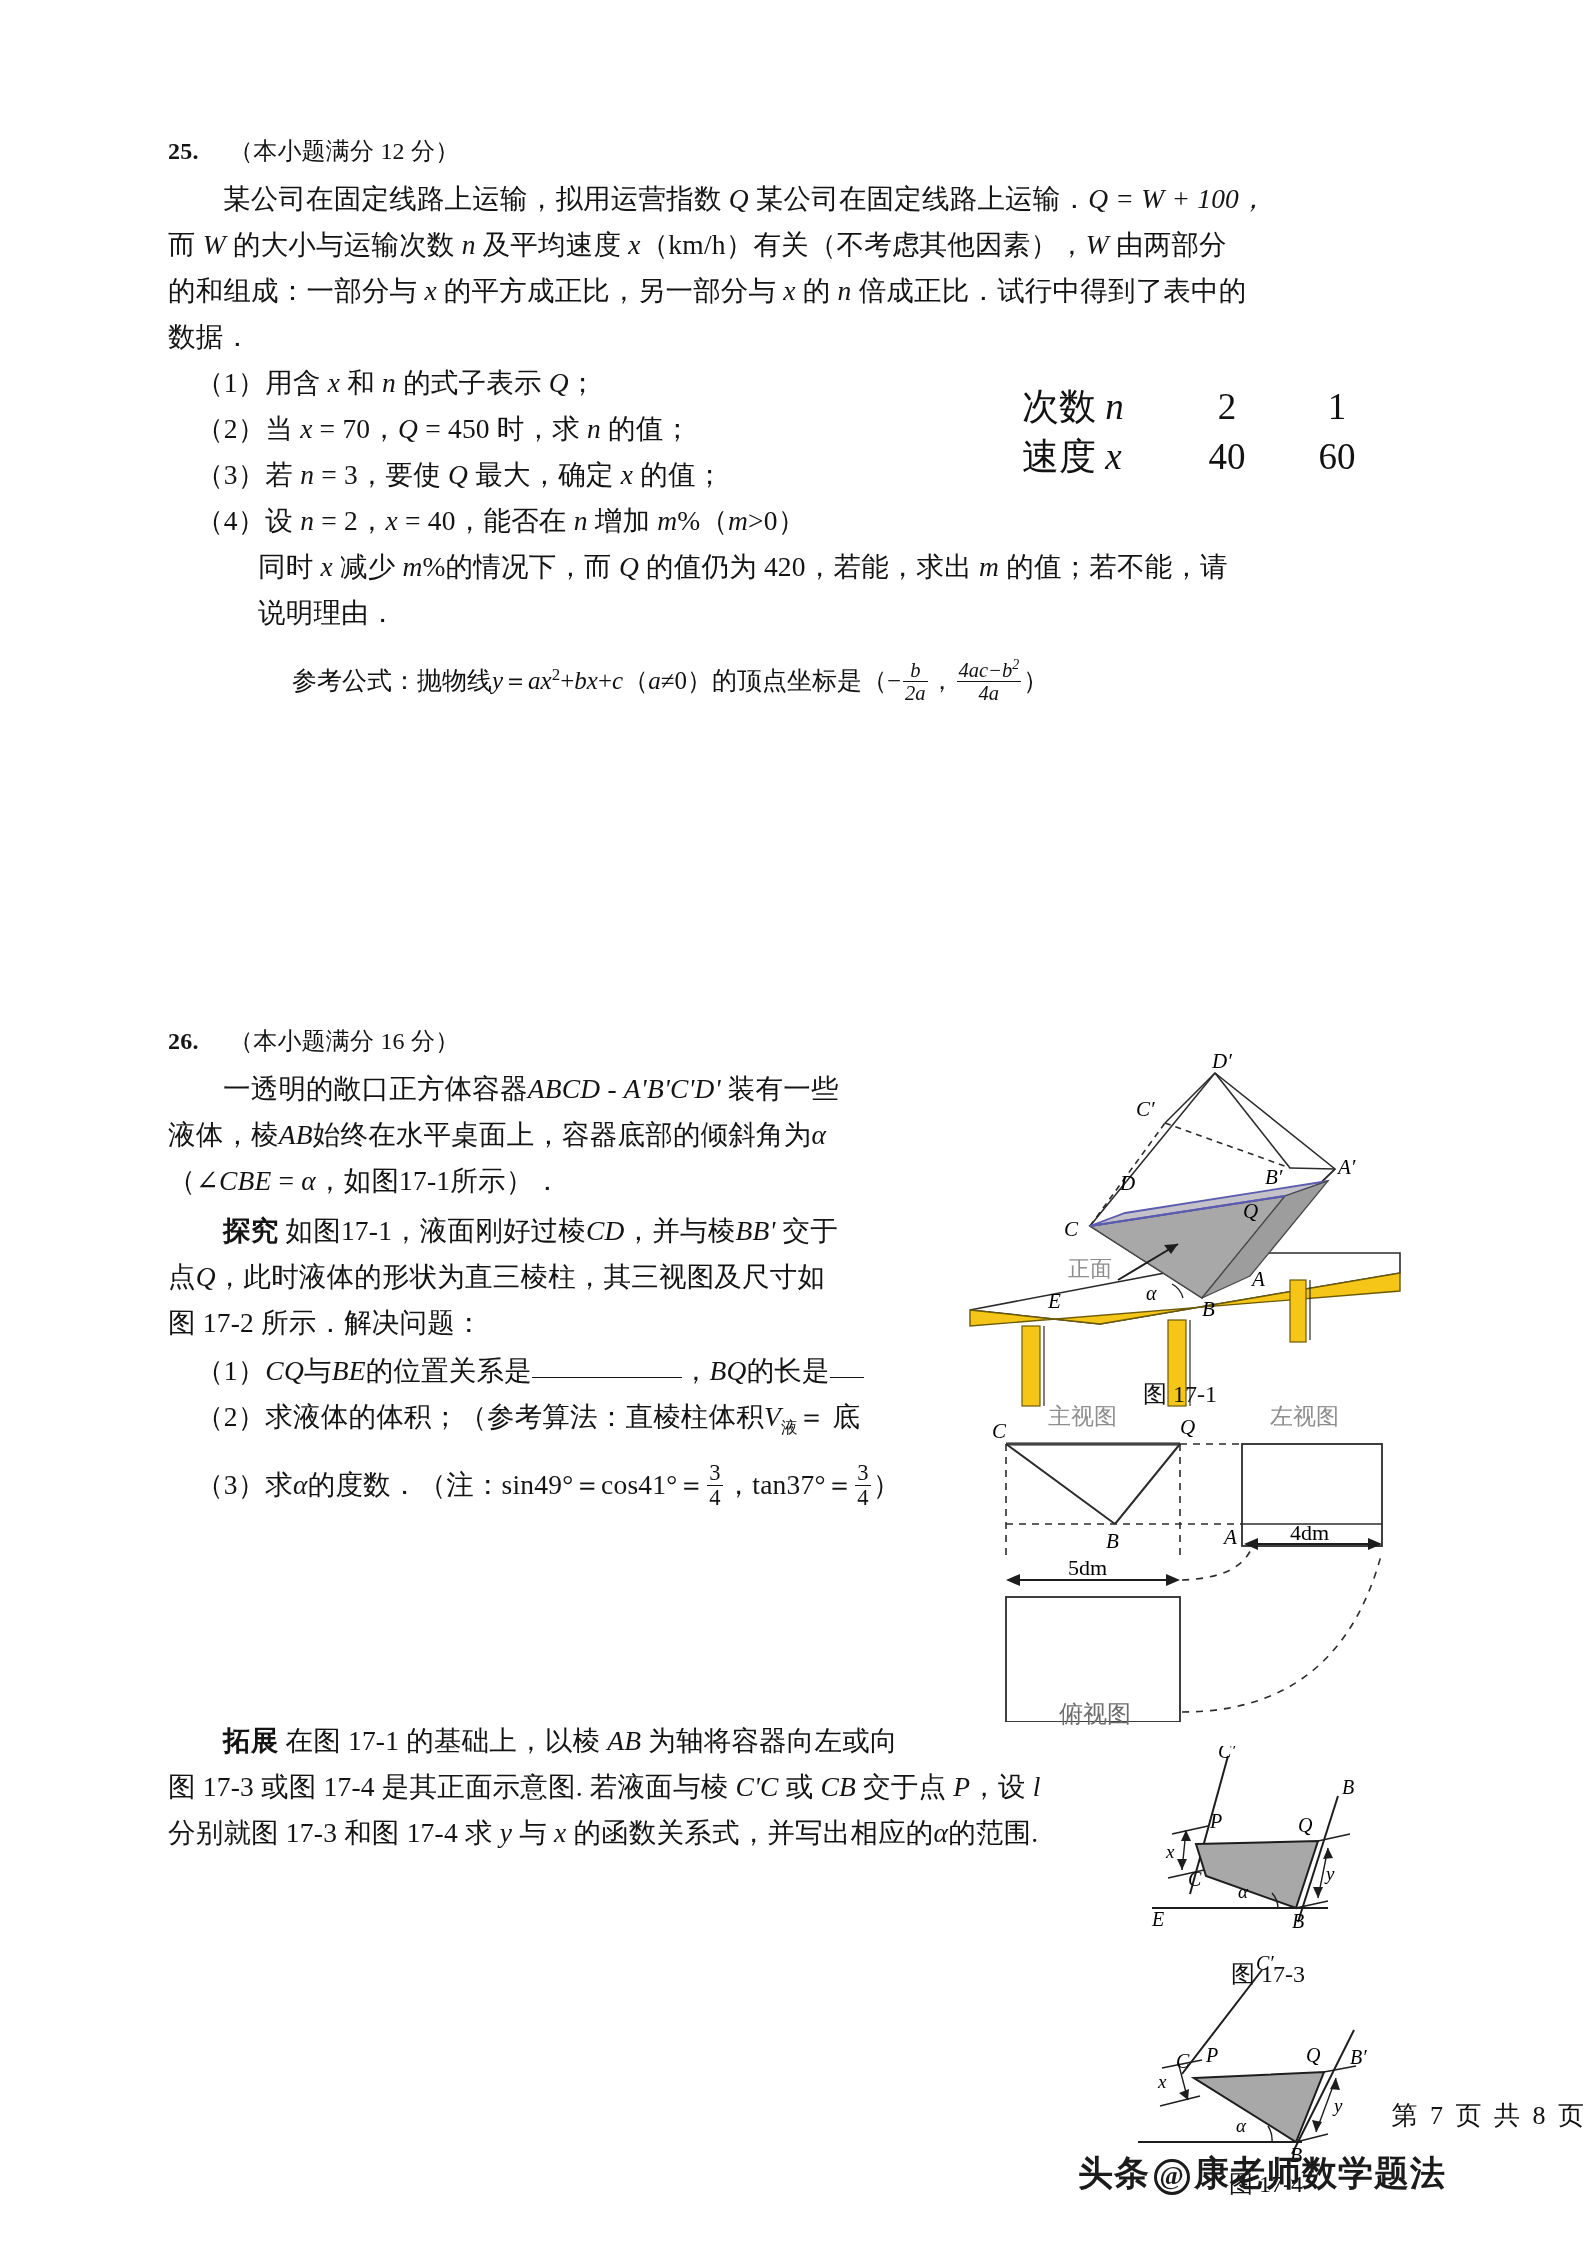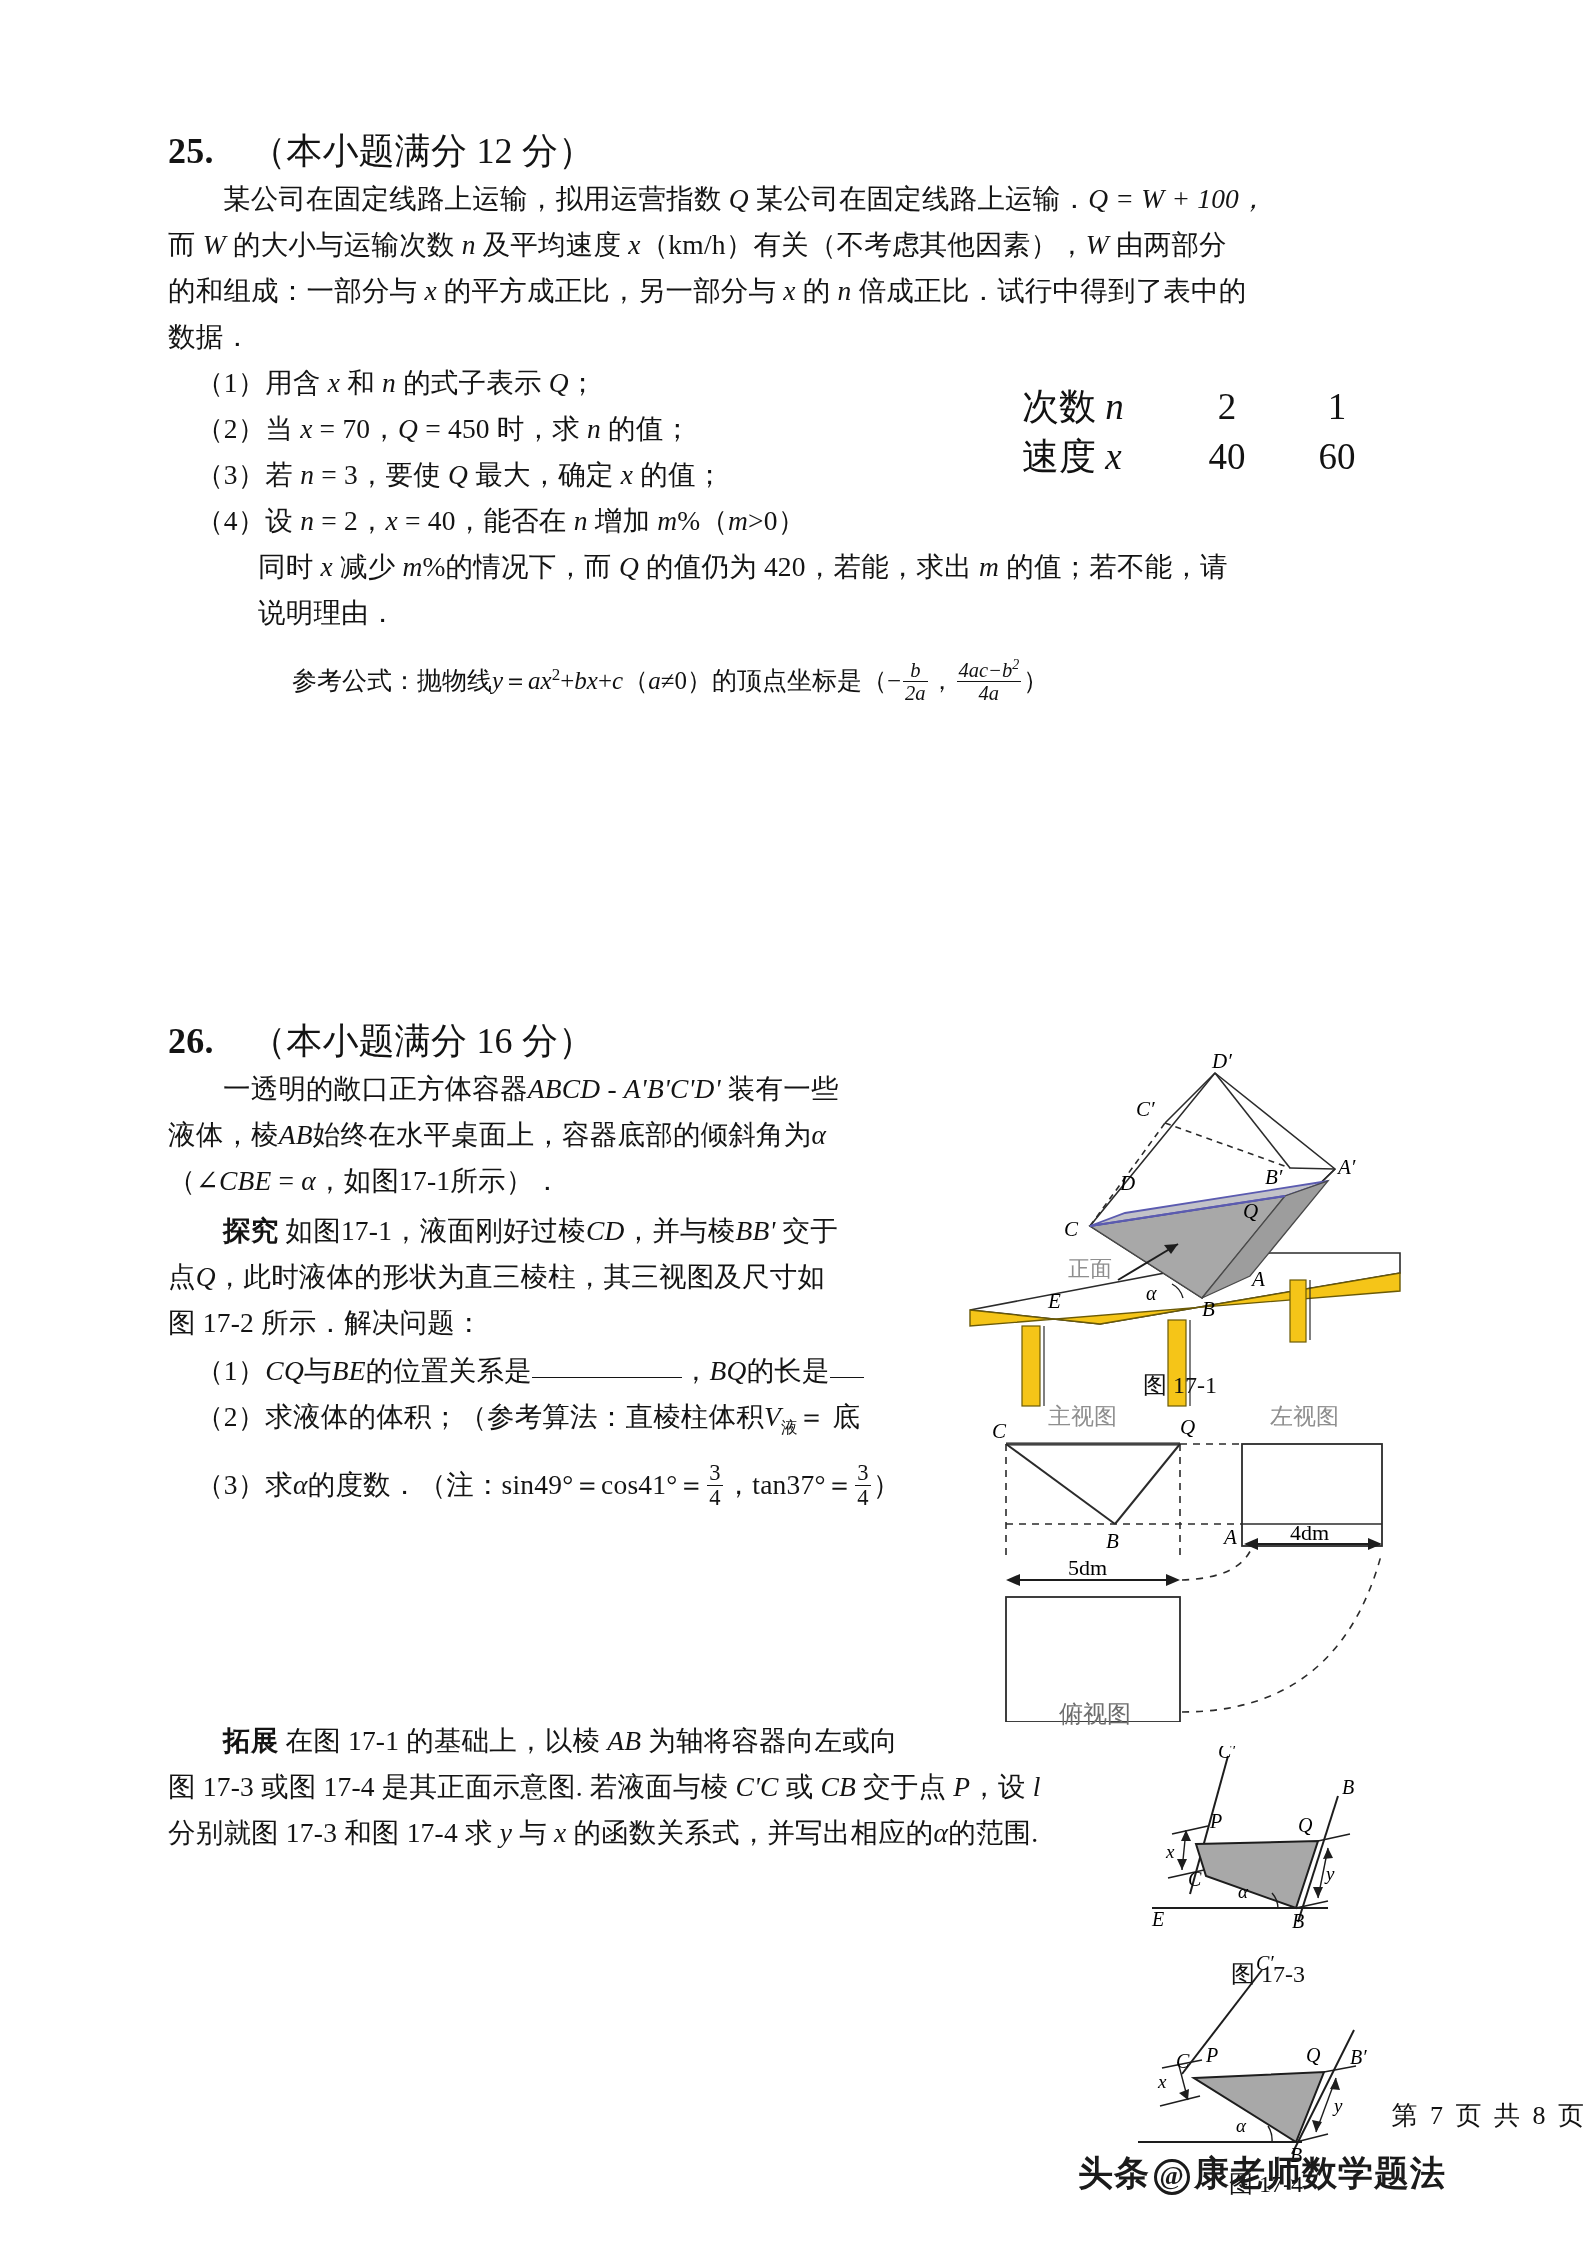--- a/index.html
+++ b/index.html
@@ -45,21 +45,21 @@
   .sub { font-size: 0.6em; vertical-align: sub; }
 
   .blank-line {
     display: inline-block;
     border-bottom: 1.6px solid #141414;
     vertical-align: 2px;
   }
 
   
   #q25 { left: 168px; top: 128px; width: 1250px; }
-  .q-head { font-size: 36px; margin-bottom: 2px; }
+  .q-head { font-size: 24px; margin-bottom: 2px; }
   .q-head .qn { font-weight: bold; font-family: "Liberation Serif", serif; }
   .para { text-indent: 2em; }
   .sub-items { margin-left: 28px; }
   .sub-items > div { white-space: nowrap; }
 
   
   #q25-table {
     left: 1022px; top: 382px;
     font-size: 37px;
     line-height: 50px;
@@ -268,21 +268,21 @@
       <text x="325" y="136" font-family="Liberation Serif, serif" font-size="21" font-style="italic">B′</text>
       <text x="180" y="142" font-family="Liberation Serif, serif" font-size="21" font-style="italic">D</text>
       <text x="124" y="188" font-family="Liberation Serif, serif" font-size="21" font-style="italic">C</text>
       <text x="303" y="170" font-family="Liberation Serif, serif" font-size="21" font-style="italic">Q</text>
       <text x="312" y="238" font-family="Liberation Serif, serif" font-size="21" font-style="italic">A</text>
       <text x="262" y="268" font-family="Liberation Serif, serif" font-size="21" font-style="italic">B</text>
       <text x="108" y="260" font-family="Liberation Serif, serif" font-size="21" font-style="italic">E</text>
       <text x="206" y="252" font-family="Liberation Serif, serif" font-size="20" font-style="italic">α</text>
       <text x="128" y="228" font-family="Liberation Sans, sans-serif" font-size="22" fill="#8e8e8e">正面</text>
     </svg>
-    <div class="abs figcap" style="left:170px; top:321px; width:140px;">图 17-1</div>
+    <div class="abs figcap" style="left:170px; top:330px; width:140px;">图 17-1</div>
   </div>
 
   <div class="abs" style="left:940px; top:1382px; width:470px; height:340px;">
     <svg width="470" height="340" viewBox="0 0 470 340">
 
       <line x1="66" y1="62" x2="240" y2="62" stroke="#8c8c8c" stroke-width="4"></line>
       <line x1="66" y1="62" x2="240" y2="62" stroke="#2b2b2b" stroke-width="1.6"></line>
 
       <line x1="66" y1="62" x2="175" y2="142" stroke="#2b2b2b" stroke-width="2"></line>
       <line x1="175" y1="142" x2="240" y2="62" stroke="#2b2b2b" stroke-width="2"></line>

